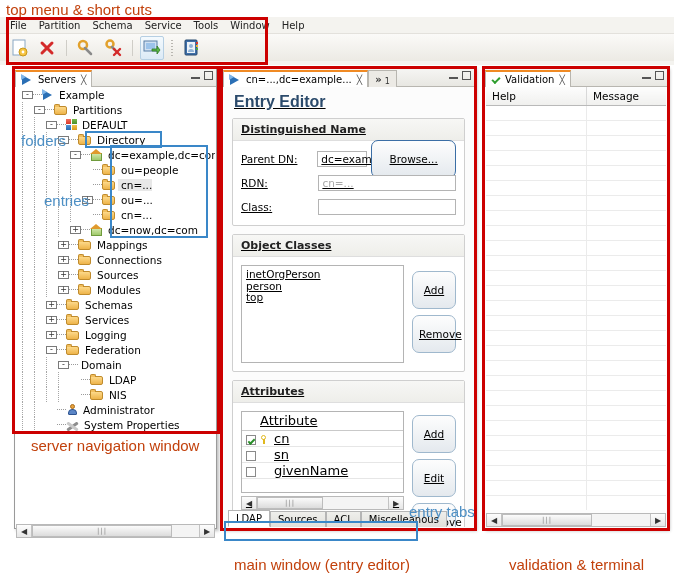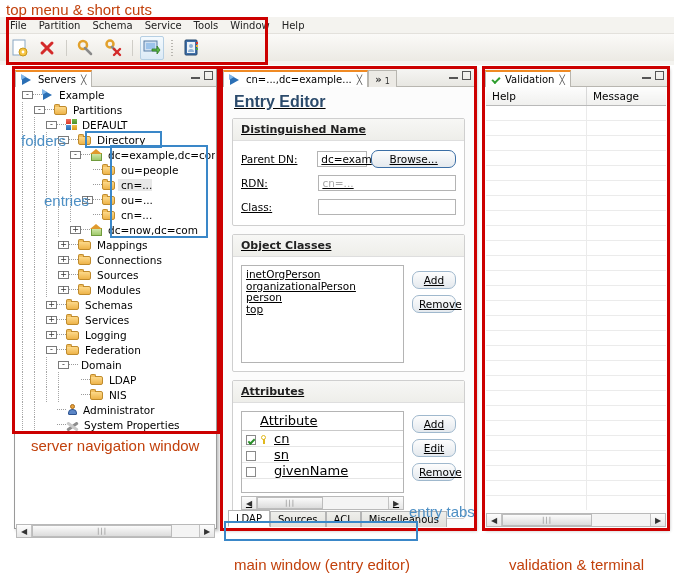--- a/index.html
+++ b/index.html
@@ -237,21 +237,21 @@
   .finput{
     height:16px;border:1px solid #b4b4b4;background:#fff;
     font-size:10.5px;padding:0 3px;box-sizing:border-box;
     display:flex;align-items:center;
   }
   .finput.ghost{color:#a8a8a8;}
   .btn{
     border:1px solid #9fb8cd;border-radius:7px;
     background:linear-gradient(#fdfdfd,#e4e9ee);
     font-size:10.5px;
-    padding:2px 6px;
+    padding:12px 6px;
     text-align:center;
     box-sizing:border-box;
   }
   .btn.def{border:1px solid #3b6ea5;}
   .listbox{
     border:1px solid #b4b4b4;background:#fff;
     font-size:10.5px;
     padding:3px 4px;
     box-sizing:border-box;
     overflow:hidden;
@@ -745,21 +745,20 @@
           <div class="finput" style="width:142px;"></div>
         </div>
       </div>
     </div>
 
     <div class="section">
       <div class="sechdr">Object Classes</div>
       <div class="secbody" style="display:flex;gap:8px;">
         <div class="listbox" style="width:172px;height:98px;" id="ocList">
             <div>inetOrgPerson</div>
-            <div>organizationalPerson</div>
             <div>person</div>
             <div>top</div>
           </div>
         <div style="display:flex;flex-direction:column;gap:6px;padding-top:6px;">
           <div class="btn" style="width:44px;">Add</div>
           <div class="btn" style="width:44px;">Remove</div>
         </div>
       </div>
     </div>
 

